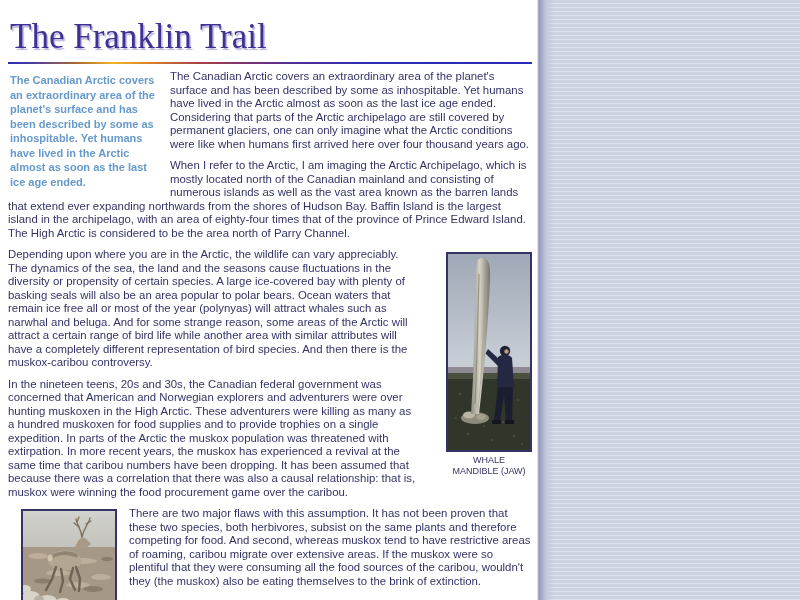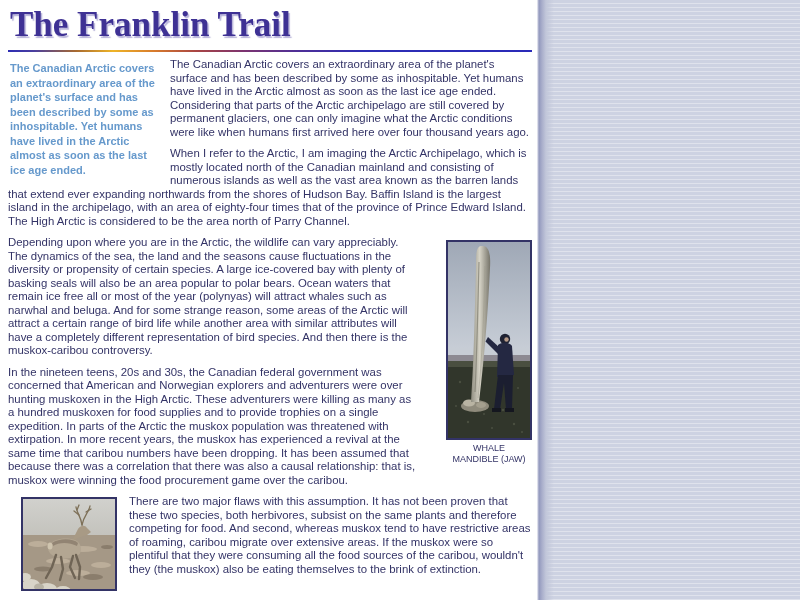--- a/index.html
+++ b/index.html
@@ -18,23 +18,23 @@
   .sidebar-edge {
     position:absolute; left:0; top:0; bottom:0; width:18px;
     background:linear-gradient(90deg,
       #f6f6fa 0px, #9298bd 2px, #a9aecb 5px, #c2c7da 9px, rgba(205,210,226,0) 17px);
   }
 
   
   .content { position:absolute; top:0; left:8px; width:524px; }
 
   .site-title {
-    margin:4px 0 0 2px;
+    margin:16px 0 0 2px;
     font-family:"Liberation Serif", serif;
-    font-weight:bold;
+    font-weight:normal;
     font-size:35px; line-height:42px;
     color:#3e3194;
     text-shadow:1.5px 1.5px 1px rgba(125,118,185,0.55);
   }
 
   .rule {
     height:2px; border:0; margin:4px 0 6px 0; width:524px;
     background:linear-gradient(90deg,
       #2d2db4 0%, #4b3f9e 5%, #a86a30 13%, #eeb428 20%, #d77a2c 28%,
       #a84444 36%, #7c3370 45%, #4f2f96 55%, #2d2db4 68%, #2a2ab8 100%);

